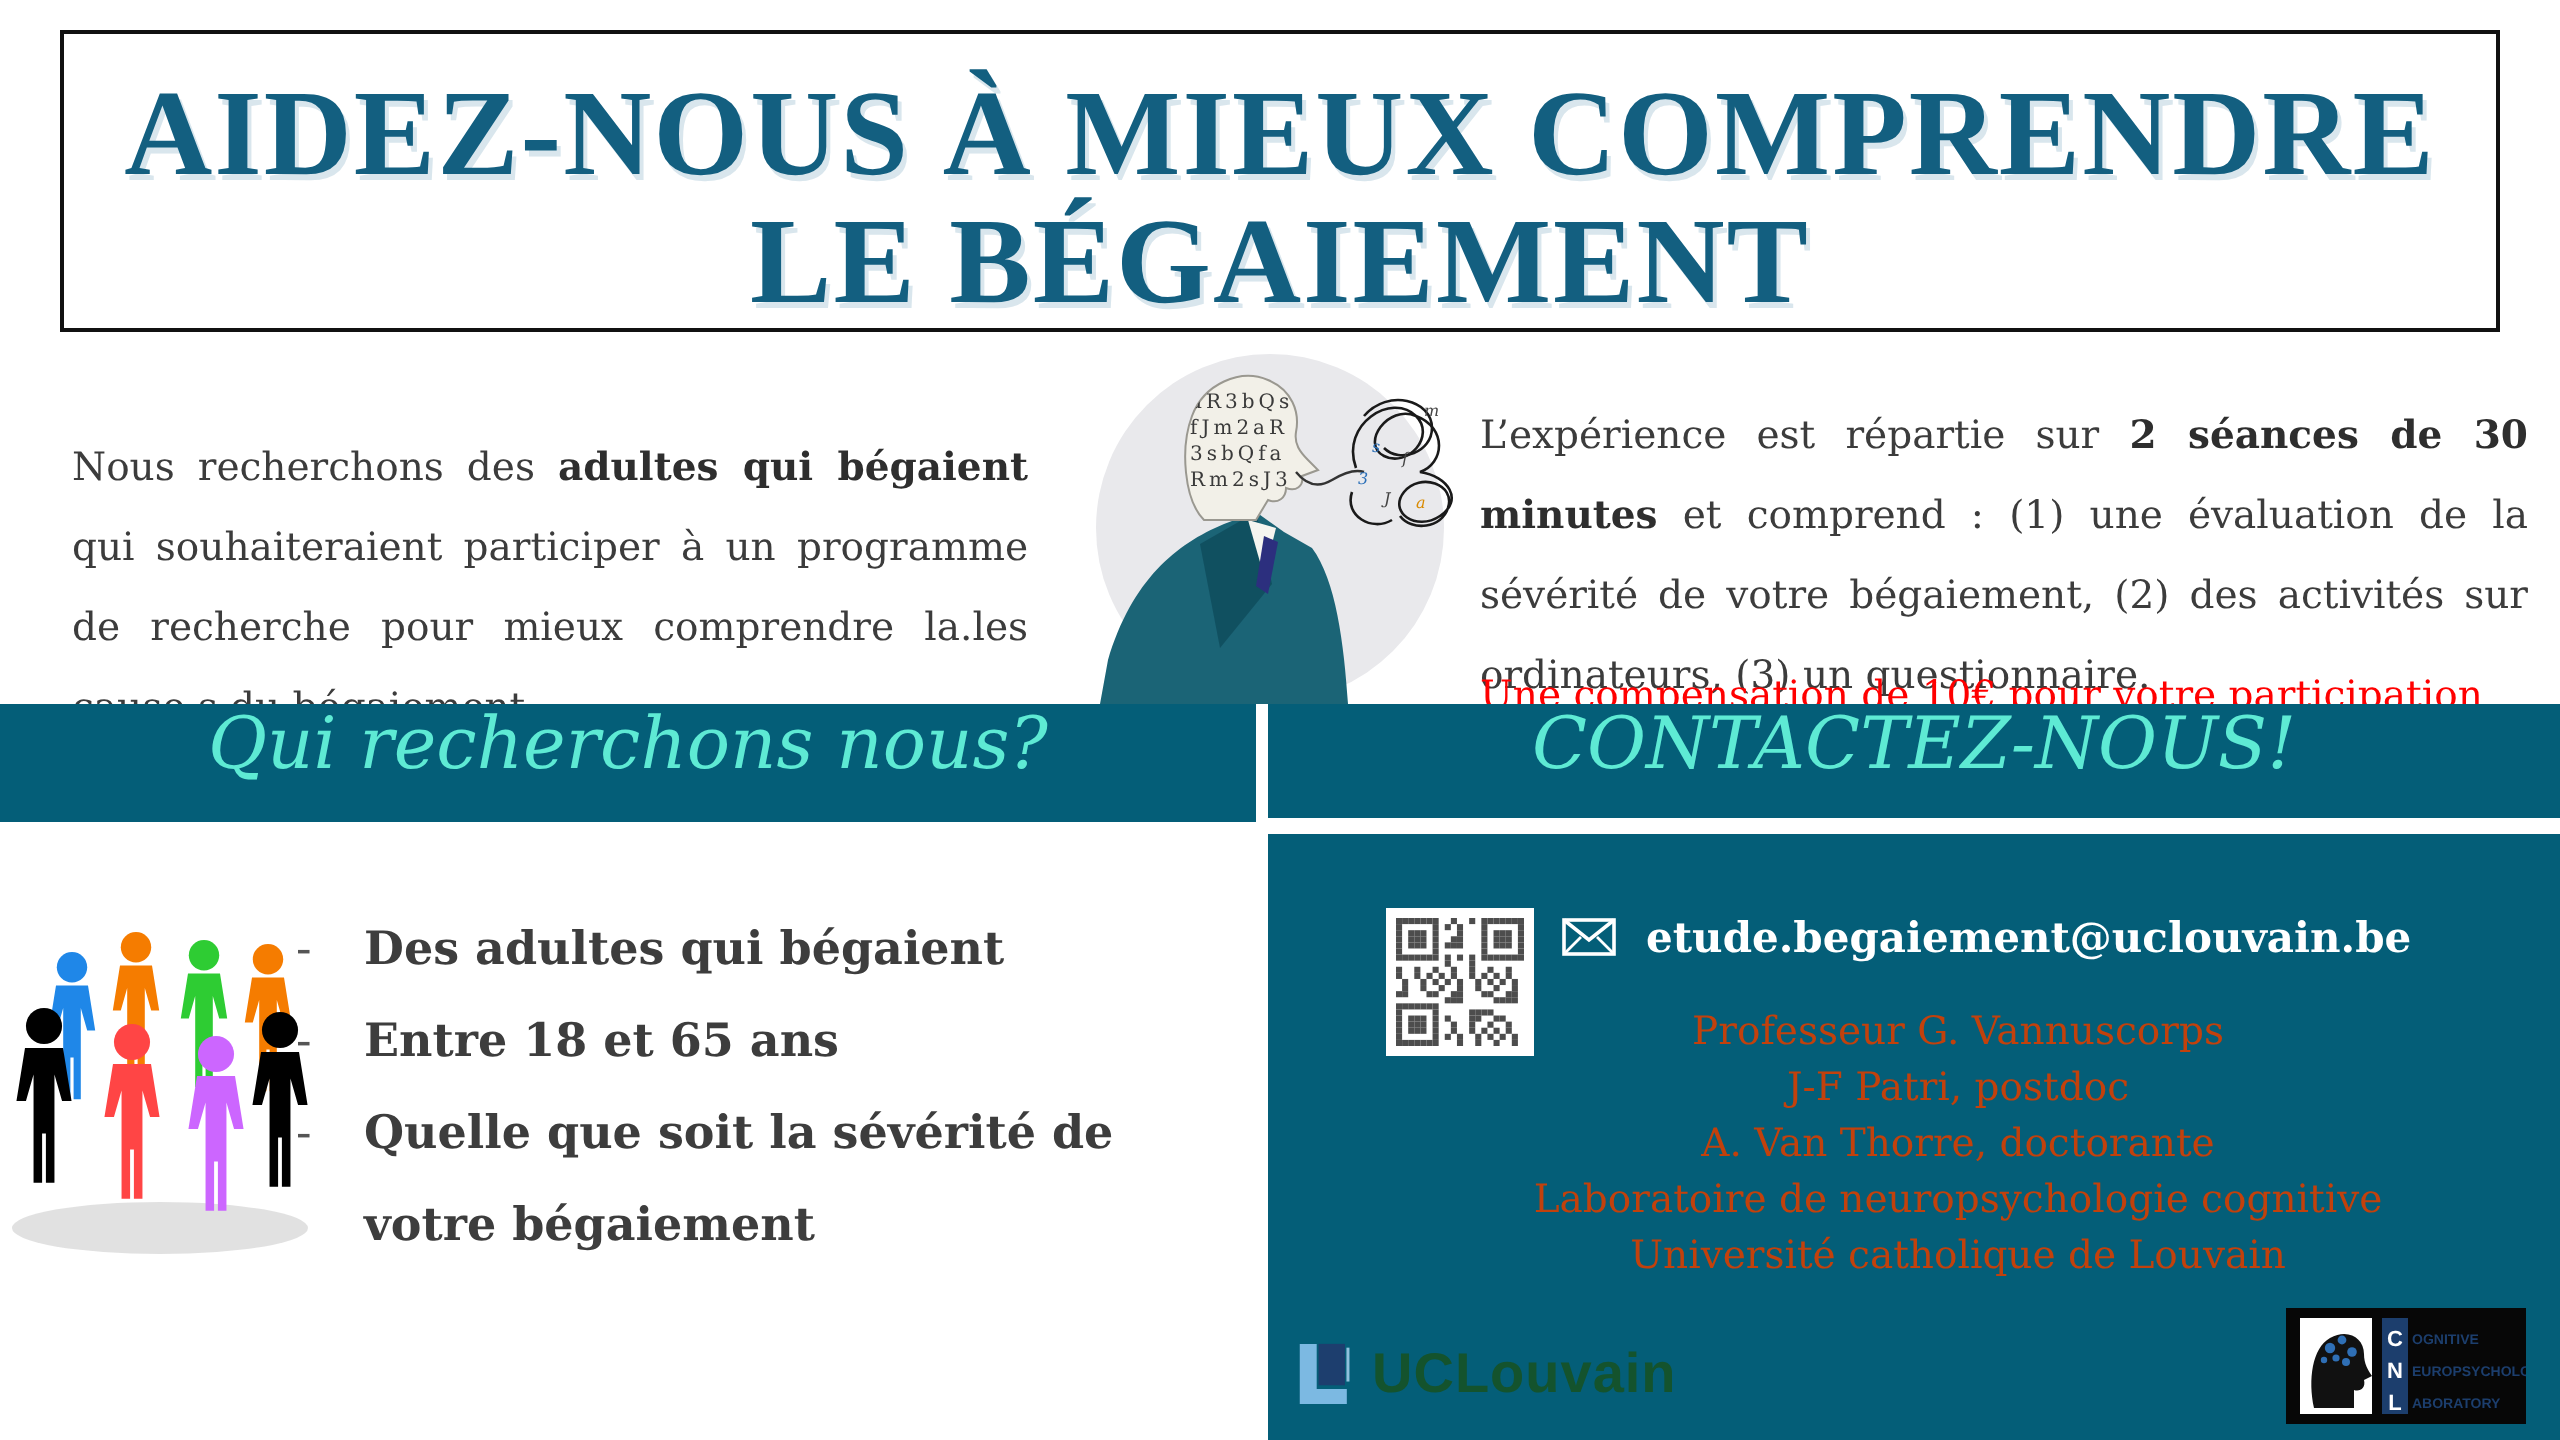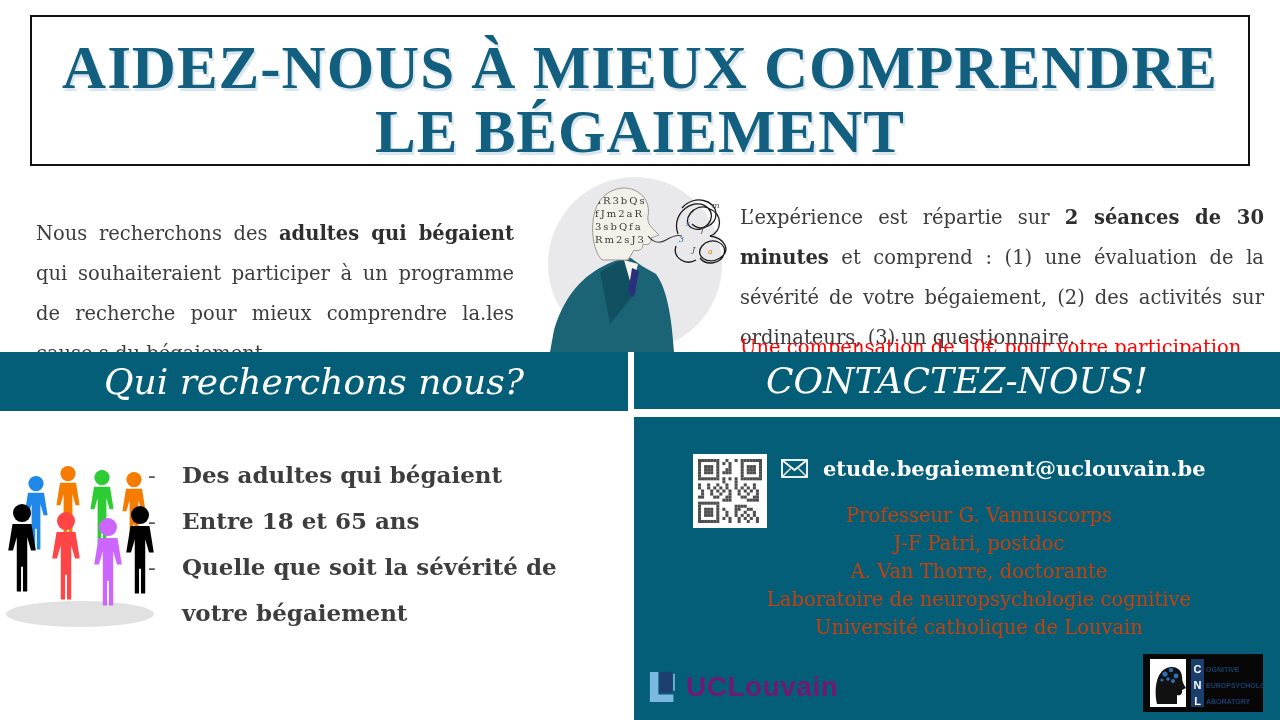--- a/index.html
+++ b/index.html
@@ -15,21 +15,21 @@
     text-shadow:2px 3px 0 rgba(170,200,215,.45);}
 
   
   .para{font-size:19.5px;line-height:40px;color:#3c3c3c;text-align:justify;}
   .intro-left{left:36px;top:194px;width:478px;}
   .intro-right{left:740px;top:178px;width:524px;}
   .para b{color:#2e2e2e;}
   .compensation{left:740px;top:316px;width:534px;font-size:19.5px;line-height:26px;color:#FF0000;margin-top:19px;}
 
   
-  .banner{background:#045E78;color:#ffffff;display:flex;align-items:center;justify-content:center;}
+  .banner{background:#045E78;color:#5eead4;display:flex;justify-content:center;}
   .banner-left{left:0;top:352px;width:628px;height:59px;}
   .banner-right{left:634px;top:352px;width:646px;height:57px;}
   .banner-text{font-style:italic;font-size:36px;white-space:nowrap;}
 
   
   .criteria{left:148px;top:452px;width:470px;font-size:23px;line-height:46px;font-weight:bold;color:#3d3d3d;}
   .crit-row{display:flex;}
   .crit-dash{width:34px;flex:none;font-weight:normal;color:#555;}
   .crit-text{width:405px;}
 
@@ -38,21 +38,21 @@
   .qr-box{left:693px;top:454px;width:74px;height:74px;background:#fff;display:flex;
     align-items:center;justify-content:center;}
   .email-row{left:781px;top:456px;display:flex;align-items:center;gap:15px;}
   .email-text{font-weight:bold;font-size:21px;color:#ffffff;white-space:nowrap;}
   .contact-lines{left:719px;top:502px;width:520px;text-align:center;color:#c2410c;
     font-size:19.5px;line-height:28px;}
 
   
   .ucl-logo{left:648px;top:668px;display:flex;align-items:center;gap:6px;height:38px;}
   .ucl-text{font-family:"Liberation Sans", sans-serif;font-weight:bold;font-size:28px;
-    color:#701a75;letter-spacing:.5px;}
+    color:#14532d;letter-spacing:.5px;}
 
   
   .cnl-logo{left:1143px;top:654px;width:120px;height:58px;}
 </style>
 </head>
 <body>
 
 <div class="abs title-box">
   <div class="title-line">AIDEZ-NOUS À MIEUX COMPRENDRE</div>
   <div class="title-line">LE BÉGAIEMENT</div>

